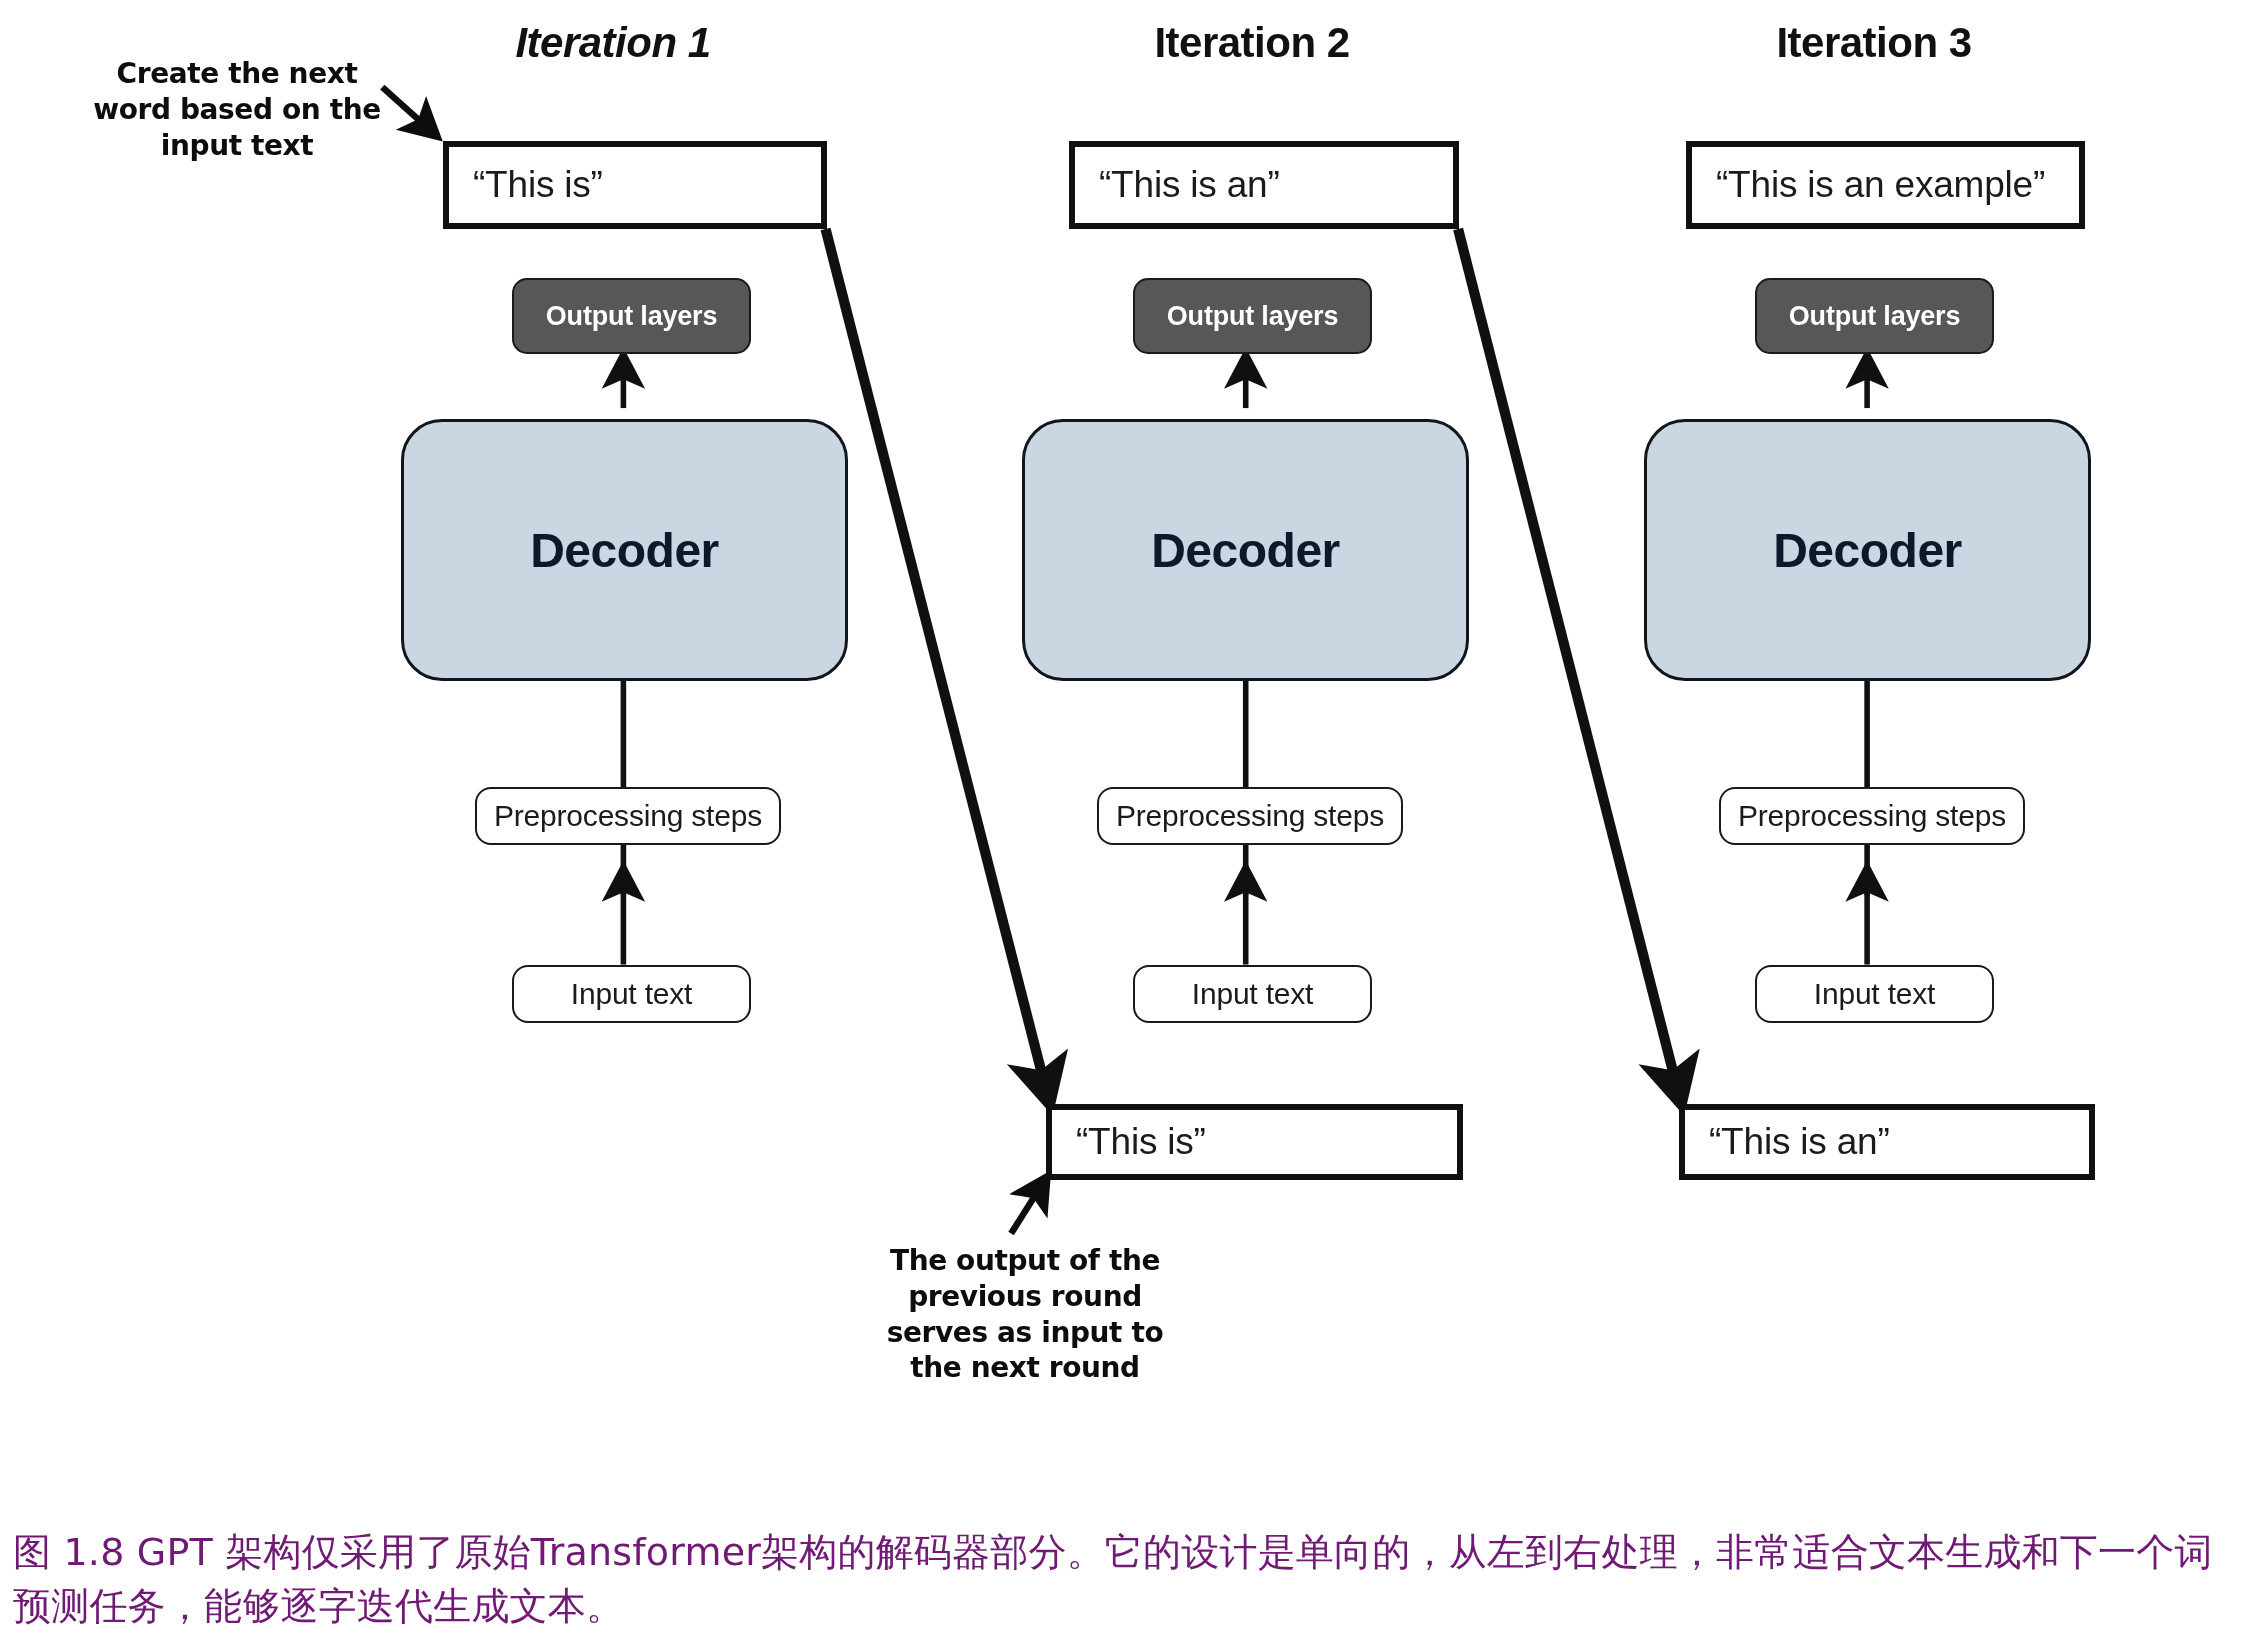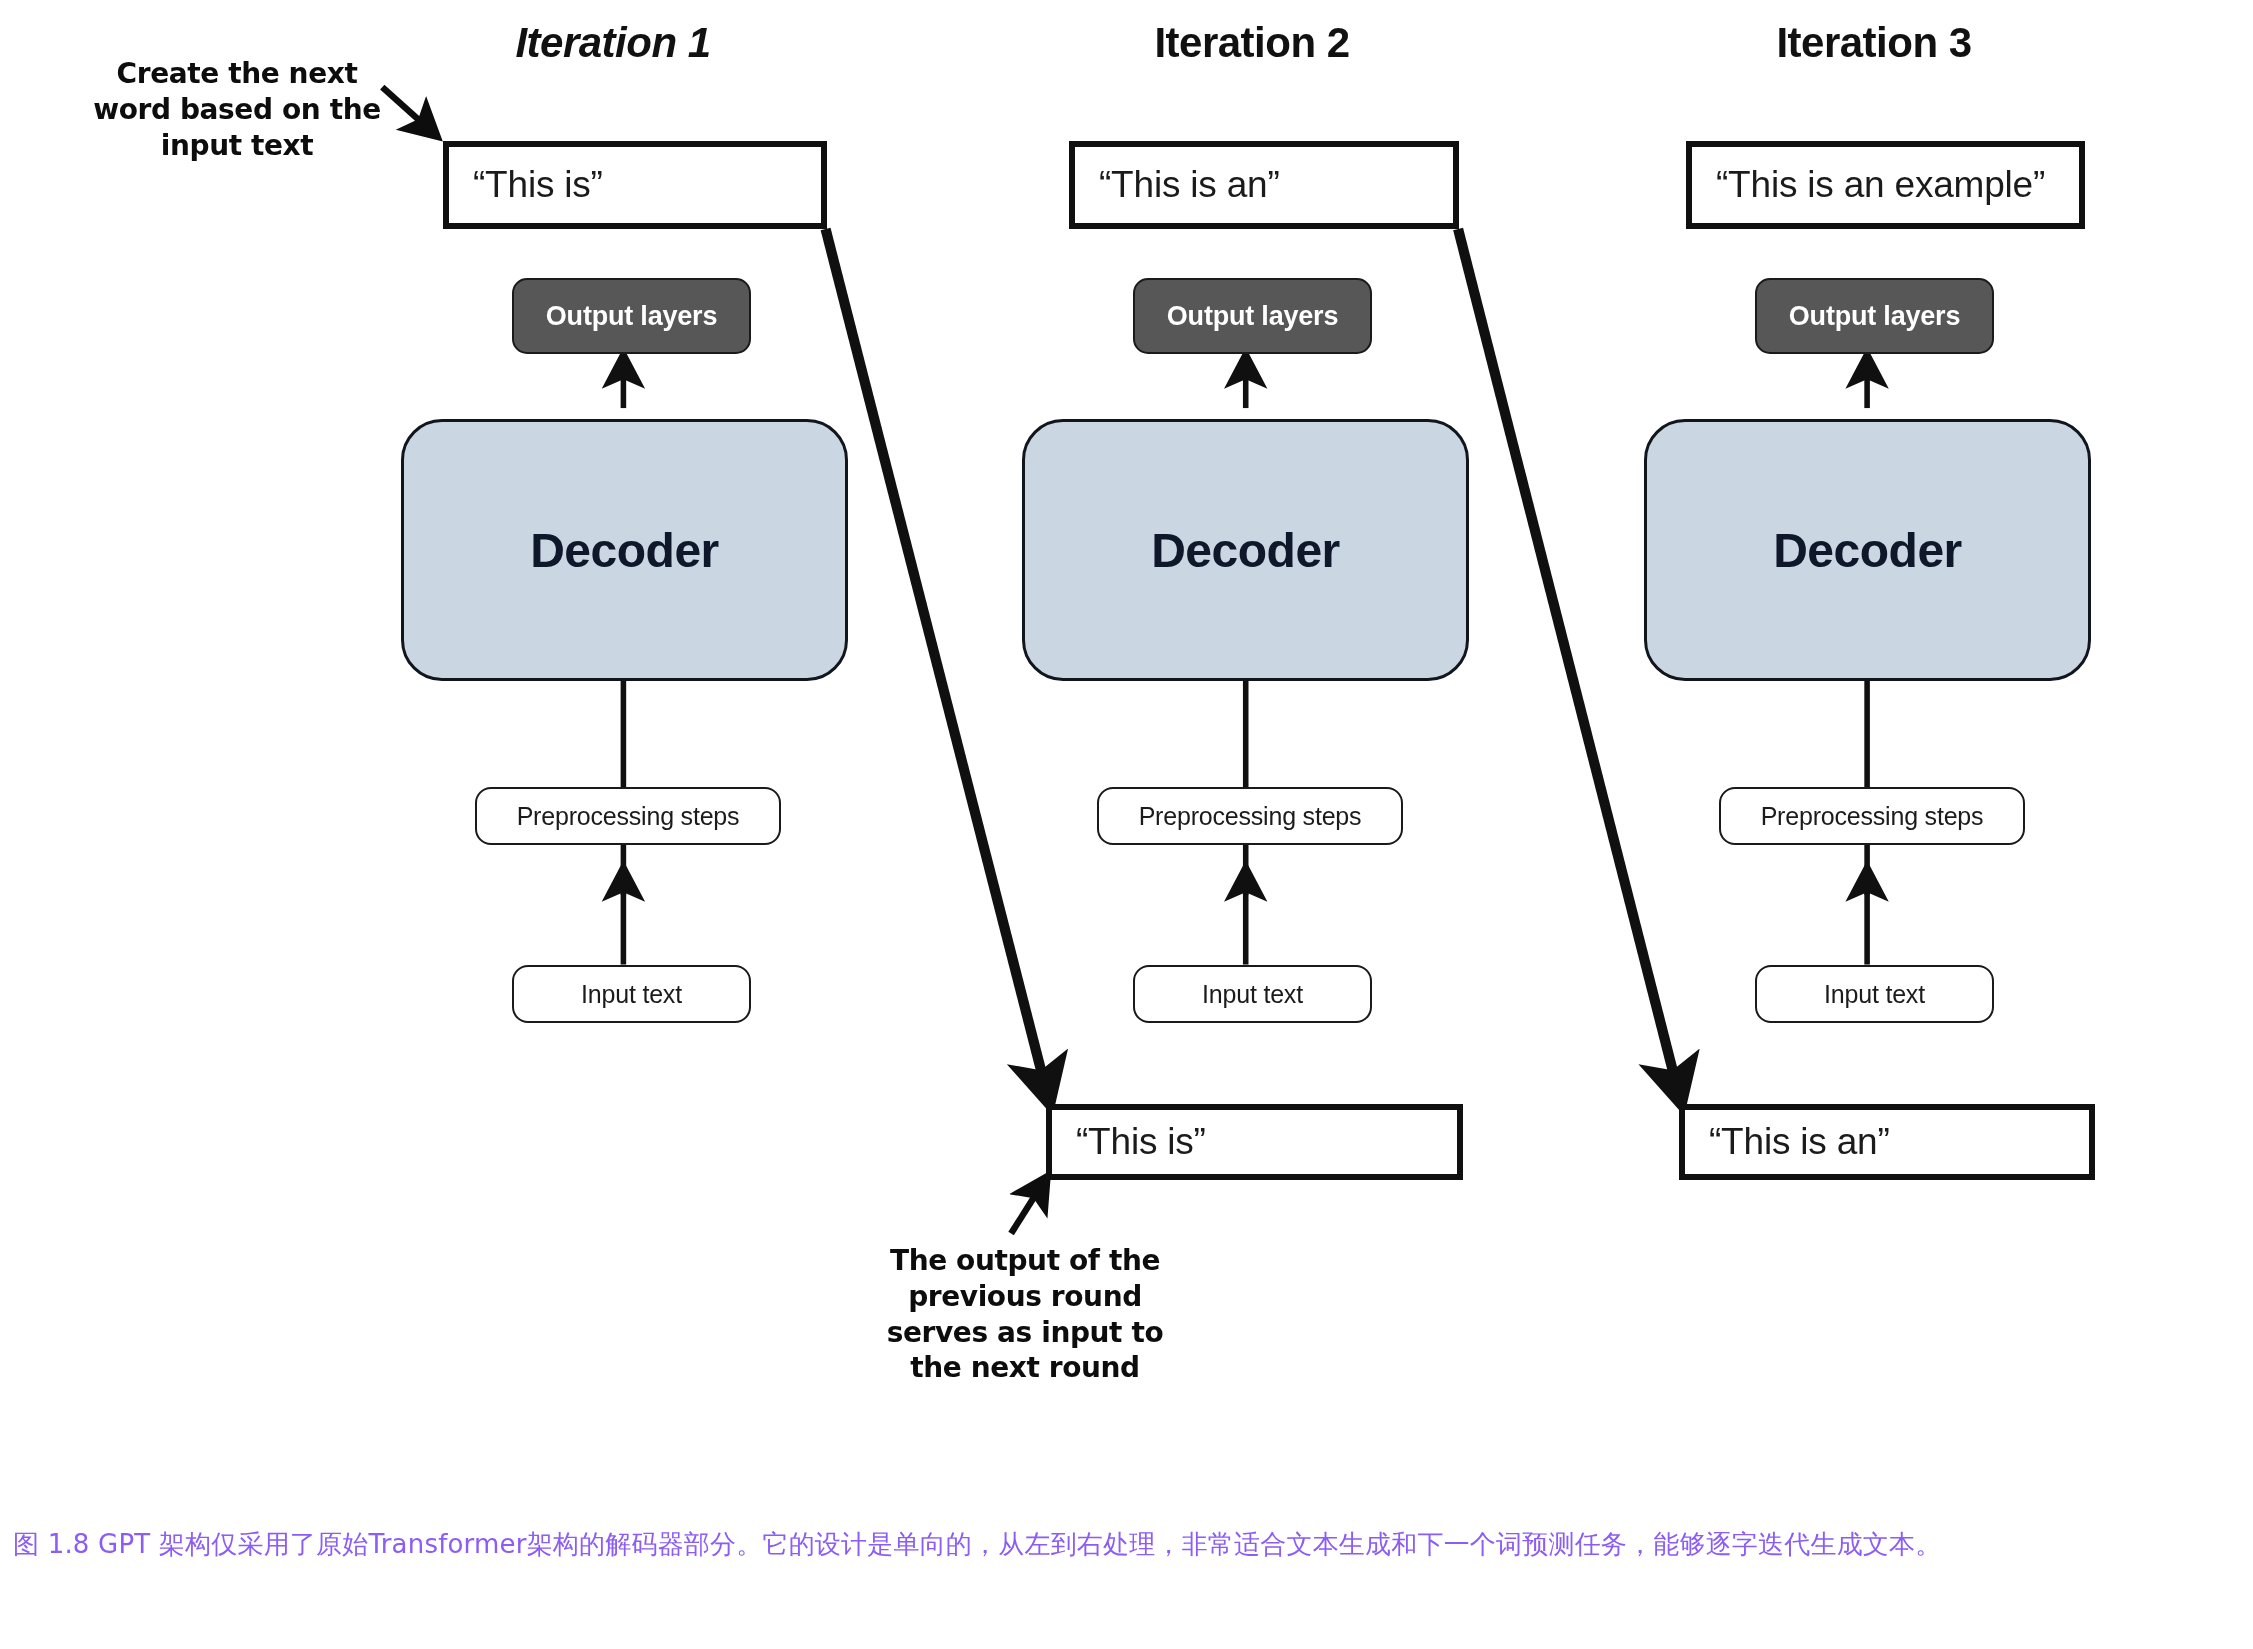--- a/index.html
+++ b/index.html
@@ -84,21 +84,21 @@
     position: absolute;
     box-sizing: border-box;
     background: #ffffff;
     border: 2.8px solid #1a1a1a;
     border-radius: 16px;
     display: flex;
     align-items: center;
     justify-content: center;
     color: #1b1b1b;
     font-family: "Liberation Sans", sans-serif;
-    font-size: 25px;
+    font-size: 30px;
     letter-spacing: -0.2px;
     white-space: nowrap;
   }
 
   
   .annot {
     position: absolute;
     font-family: "DejaVu Sans", sans-serif;
     font-weight: bold;
     font-size: 28px;
@@ -118,23 +118,23 @@
     pointer-events: none;
   }
 
   
   .caption {
     position: absolute;
     left: 13px;
     top: 1526px;
     width: 2226px;
     font-family: "DejaVu Sans", "Liberation Sans", sans-serif;
-    font-size: 26px;
+    font-size: 38px;
     line-height: 1.42;
-    color: #8b5cf6;
+    color: #701a75;
     letter-spacing: 0.2px;
   }
 </style>
 </head>
 <body>
 
 <div id="canvas">
 
   <svg id="arrows" viewBox="0 0 2430 1778" xmlns="http://www.w3.org/2000/svg">
     <defs>

